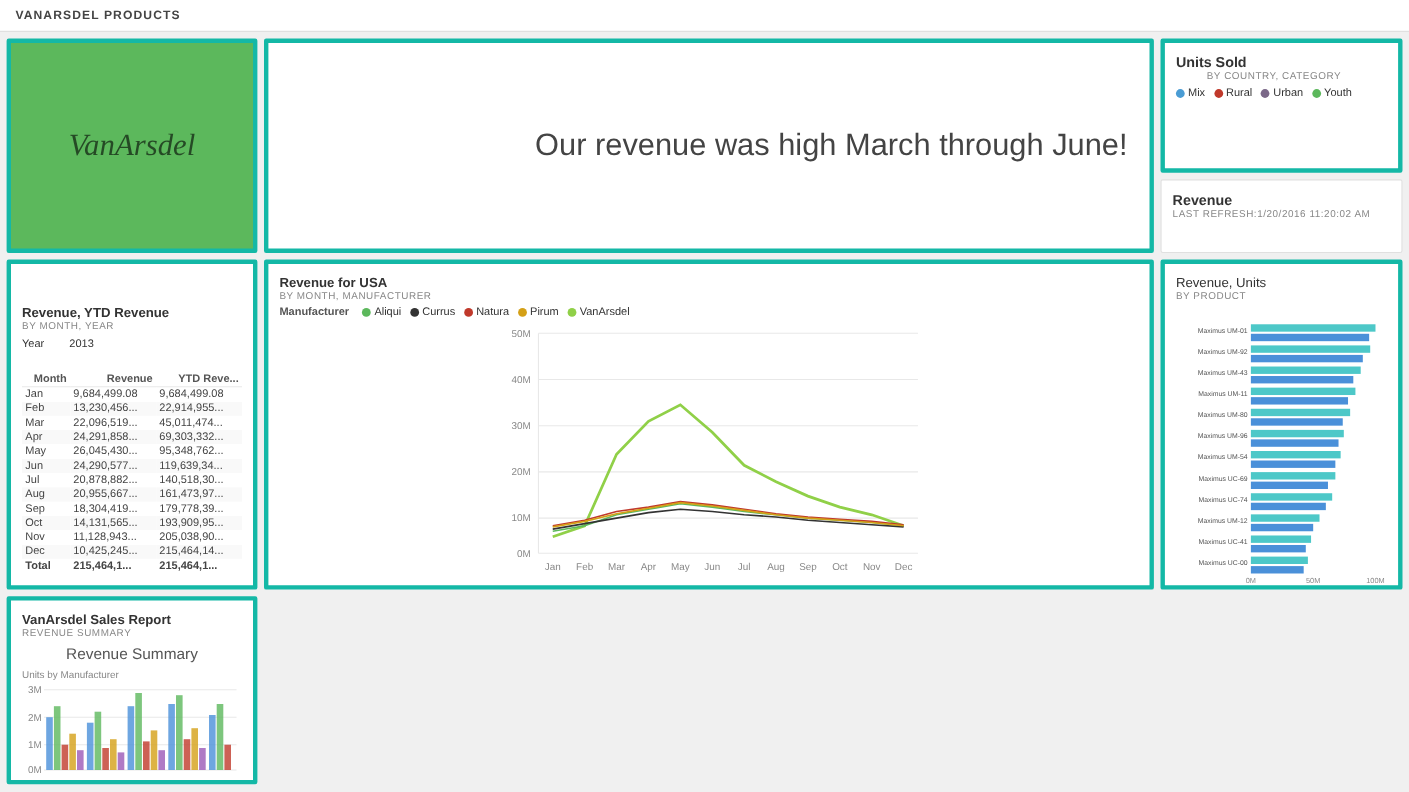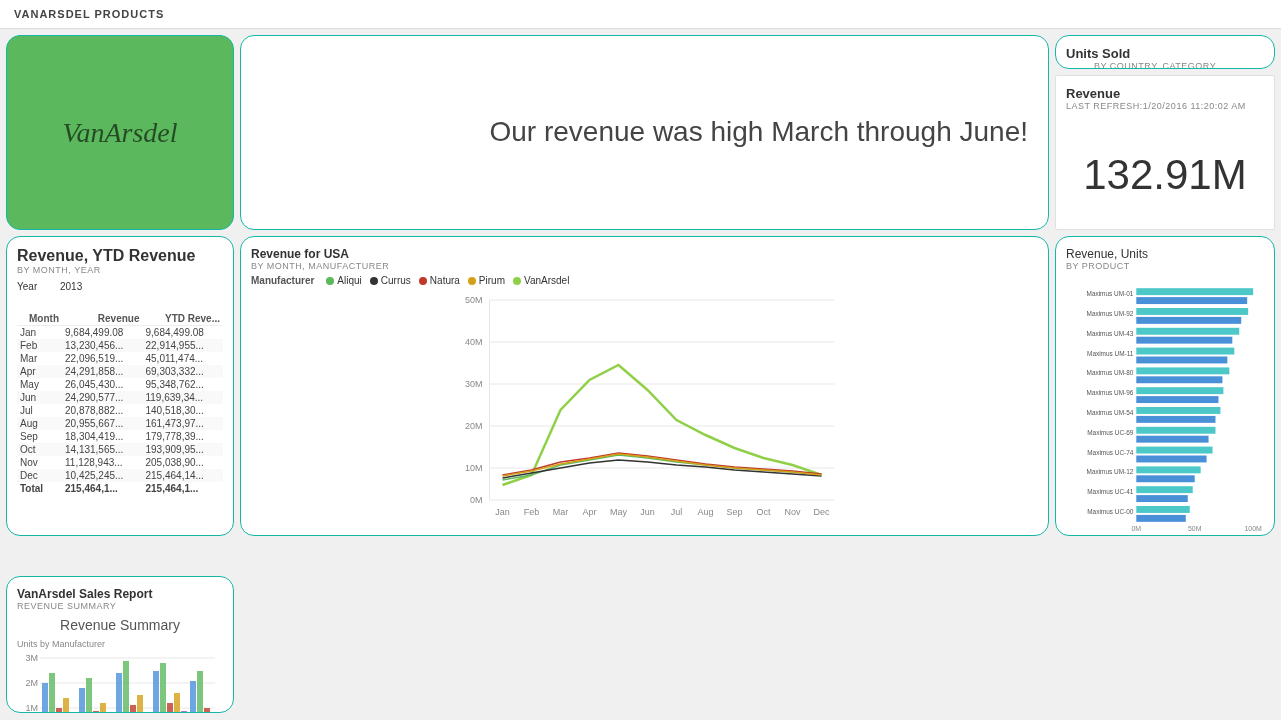--- a/index.html
+++ b/index.html
@@ -2,36 +2,36 @@
 <html><head>
   <meta charset="utf-8">
   <style>
     * { box-sizing: border-box; margin: 0; padding: 0; }
     body { font-family: 'Segoe UI', Arial, sans-serif; background: #f0f0f0; font-size: 12px; color: #333; width: 1281px; min-height: 720px; overflow: hidden; }
     
     .app-header { background: #fff; padding: 8px 14px; border-bottom: 1px solid #ddd; font-size: 11px; font-weight: 700; letter-spacing: 1px; color: #444; }
     
     .dashboard { display: grid; grid-template-columns: 228px 1fr 220px; grid-template-rows: 195px 300px 1fr; gap: 6px; padding: 6px; height: calc(720px - 30px); }
     
-    .card { background: #fff; border: 1px solid #14b8a6; border-radius: 14px; overflow: hidden; }
+    .card { background: #fff; border: 4px solid #14b8a6; border-radius: 2px; overflow: hidden; }
     
     
     .logo-card { grid-column: 1; grid-row: 1; background: #5cb85c; display: flex; align-items: center; justify-content: center; }
     .logo-text { color: rgba(0,0,0,0.6); font-size: 28px; font-style: italic; font-family: Georgia, serif; }
     
     
     .hero-card { grid-column: 2; grid-row: 1; display: flex; align-items: center; justify-content: flex-end; }
     .hero-text { font-size: 28px; font-weight: 300; color: #444; text-align: center; padding: 20px; line-height: 1.3; }
     .legend { display: flex; gap: 8px; margin-bottom: 6px; flex-wrap: wrap; }
     .legend-item { display: flex; align-items: center; gap: 3px; font-size: 10px; }
     .legend-dot { width: 8px; height: 8px; border-radius: 50%; }
     
     
     .ytd-card { grid-column: 1; grid-row: 2; padding: 10px; }
-    .ytd-card .card-title { font-size: 16px; font-weight: 600; }
+    .ytd-card .card-title { font-size: 12px; font-weight: 600; margin-top: 27px; }
     .ytd-card .card-subtitle { font-size: 9px; color: #888; letter-spacing: 0.5px; margin-bottom: 6px; }
     .data-table { width: 100%; border-collapse: collapse; font-size: 10px; }
     .data-table th { font-weight: 600; color: #555; padding: 1px 3px; text-align: right; border-bottom: 1px solid #eee; margin-top: 16px; }
     .data-table td { padding: 1px 3px; color: #444; white-space: nowrap; overflow: hidden; text-overflow: ellipsis; max-width: 70px; }
     .data-table tr:nth-child(even) { background: #f9f9f9; }
     .data-table .total-row { font-weight: 700; }
     
     
     .usa-card { grid-column: 2; grid-row: 2; padding: 10px; }
     .usa-card .card-title { font-size: 12px; font-weight: 600; }
@@ -101,21 +101,20 @@
           <div class="legend-dot" style="background:#5cb85c;"></div>
           <span>Youth</span>
         </div>
       </div>
 
     </div>
 
     <div class="card rev-kpi-card">
       <div class="rev-kpi-title">Revenue</div>
       <div class="rev-kpi-subtitle">LAST REFRESH:1/20/2016 11:20:02 AM</div>
-      <div class="rev-kpi-value">132.91M</div>
     </div>
   </div>
 
   <div class="card ytd-card">
     <div class="card-title">Revenue, YTD Revenue</div>
     <div class="card-subtitle">BY MONTH, YEAR</div>
     <div style="font-size:10px; margin-bottom:20px;">
       <span>Year</span>
       <span style="margin-left:20px;">2013</span>
     </div>
@@ -319,21 +318,21 @@
 
       <rect x="71" y="230" width="54" height="7" fill="#4dc8c8"></rect>
       <rect x="71" y="239" width="50" height="7" fill="#4a90d9"></rect>
 
       <text x="71" y="255" font-size="7" fill="#888" text-anchor="middle">0M</text>
       <text x="130" y="255" font-size="7" fill="#888" text-anchor="middle">50M</text>
       <text x="189" y="255" font-size="7" fill="#888" text-anchor="middle">100M</text>
     </svg>
   </div>
 
-  <div class="card sales-report-card" style="grid-column:1; grid-row:3;margin-top:34px;">
+  <div class="card sales-report-card" style="grid-column:1; grid-row:3;">
     <div class="card-title">VanArsdel Sales Report</div>
     <div class="card-subtitle">REVENUE SUMMARY</div>
     <div class="revenue-summary-title">Revenue Summary</div>
     <div style="font-size:9px; color:#888; margin-bottom:4px;">Units by Manufacturer</div>
     <svg width="100%" height="90" viewBox="0 0 200 90">
 
       <line x1="20" y1="5" x2="195" y2="5" class="grid-line"></line>
       <line x1="20" y1="30" x2="195" y2="30" class="grid-line"></line>
       <line x1="20" y1="55" x2="195" y2="55" class="grid-line"></line>
       <line x1="20" y1="78" x2="195" y2="78" class="grid-line"></line>

